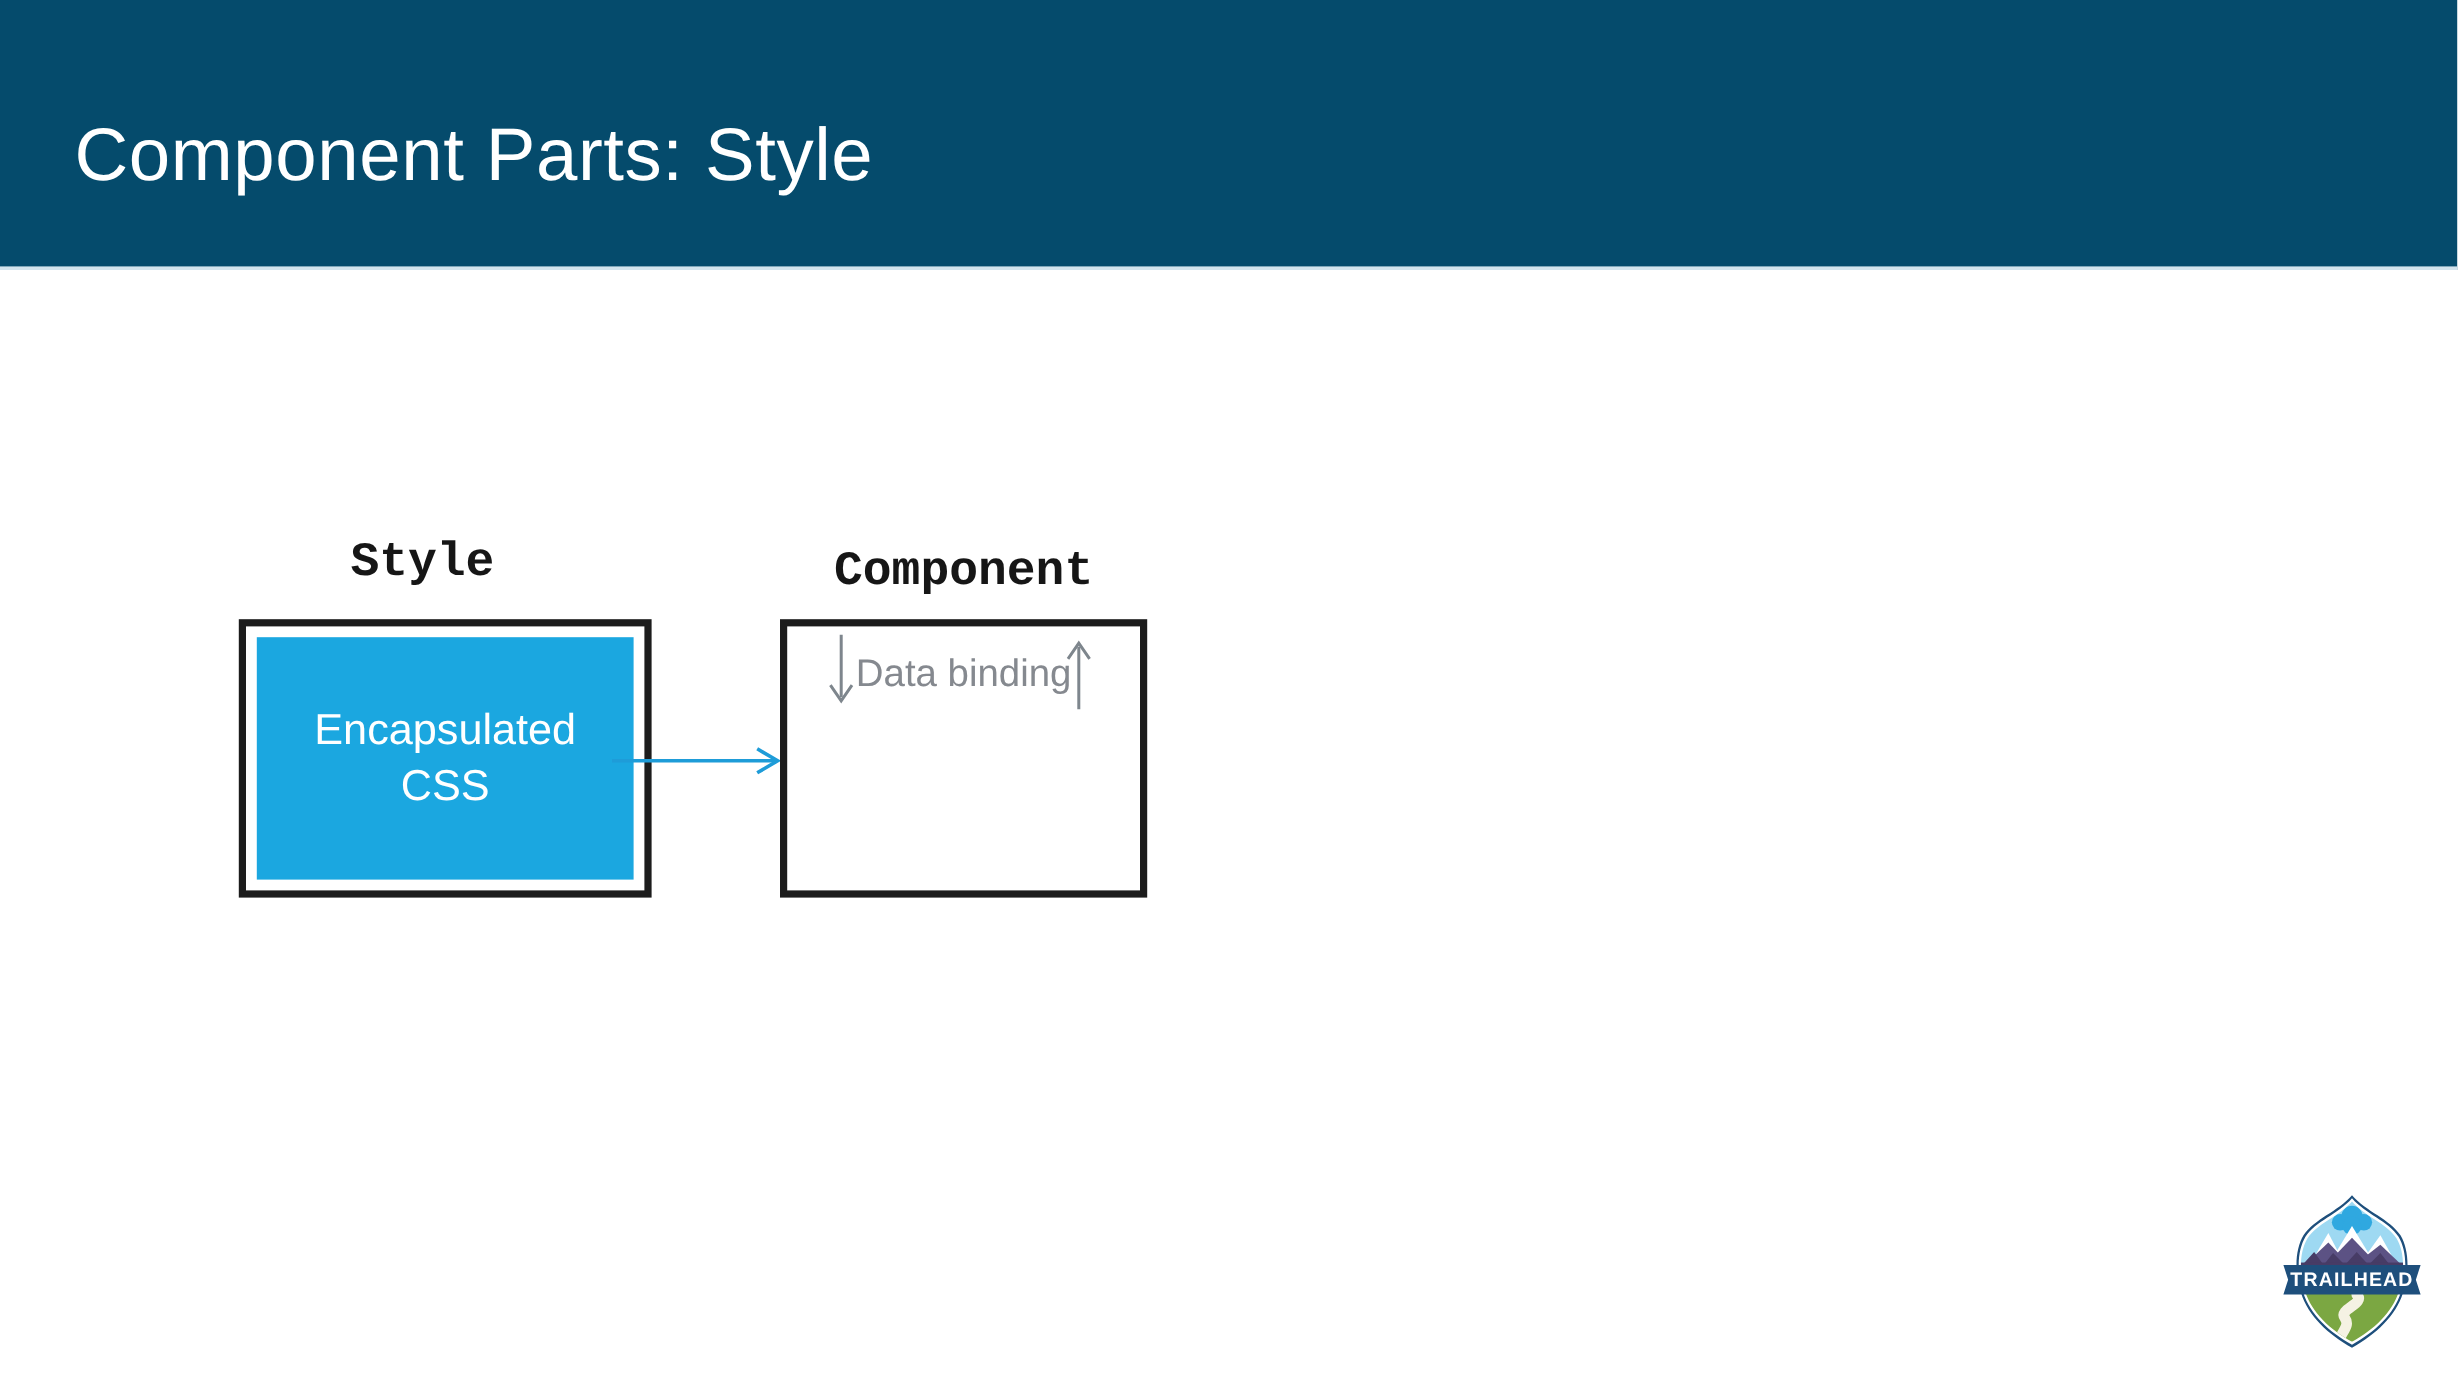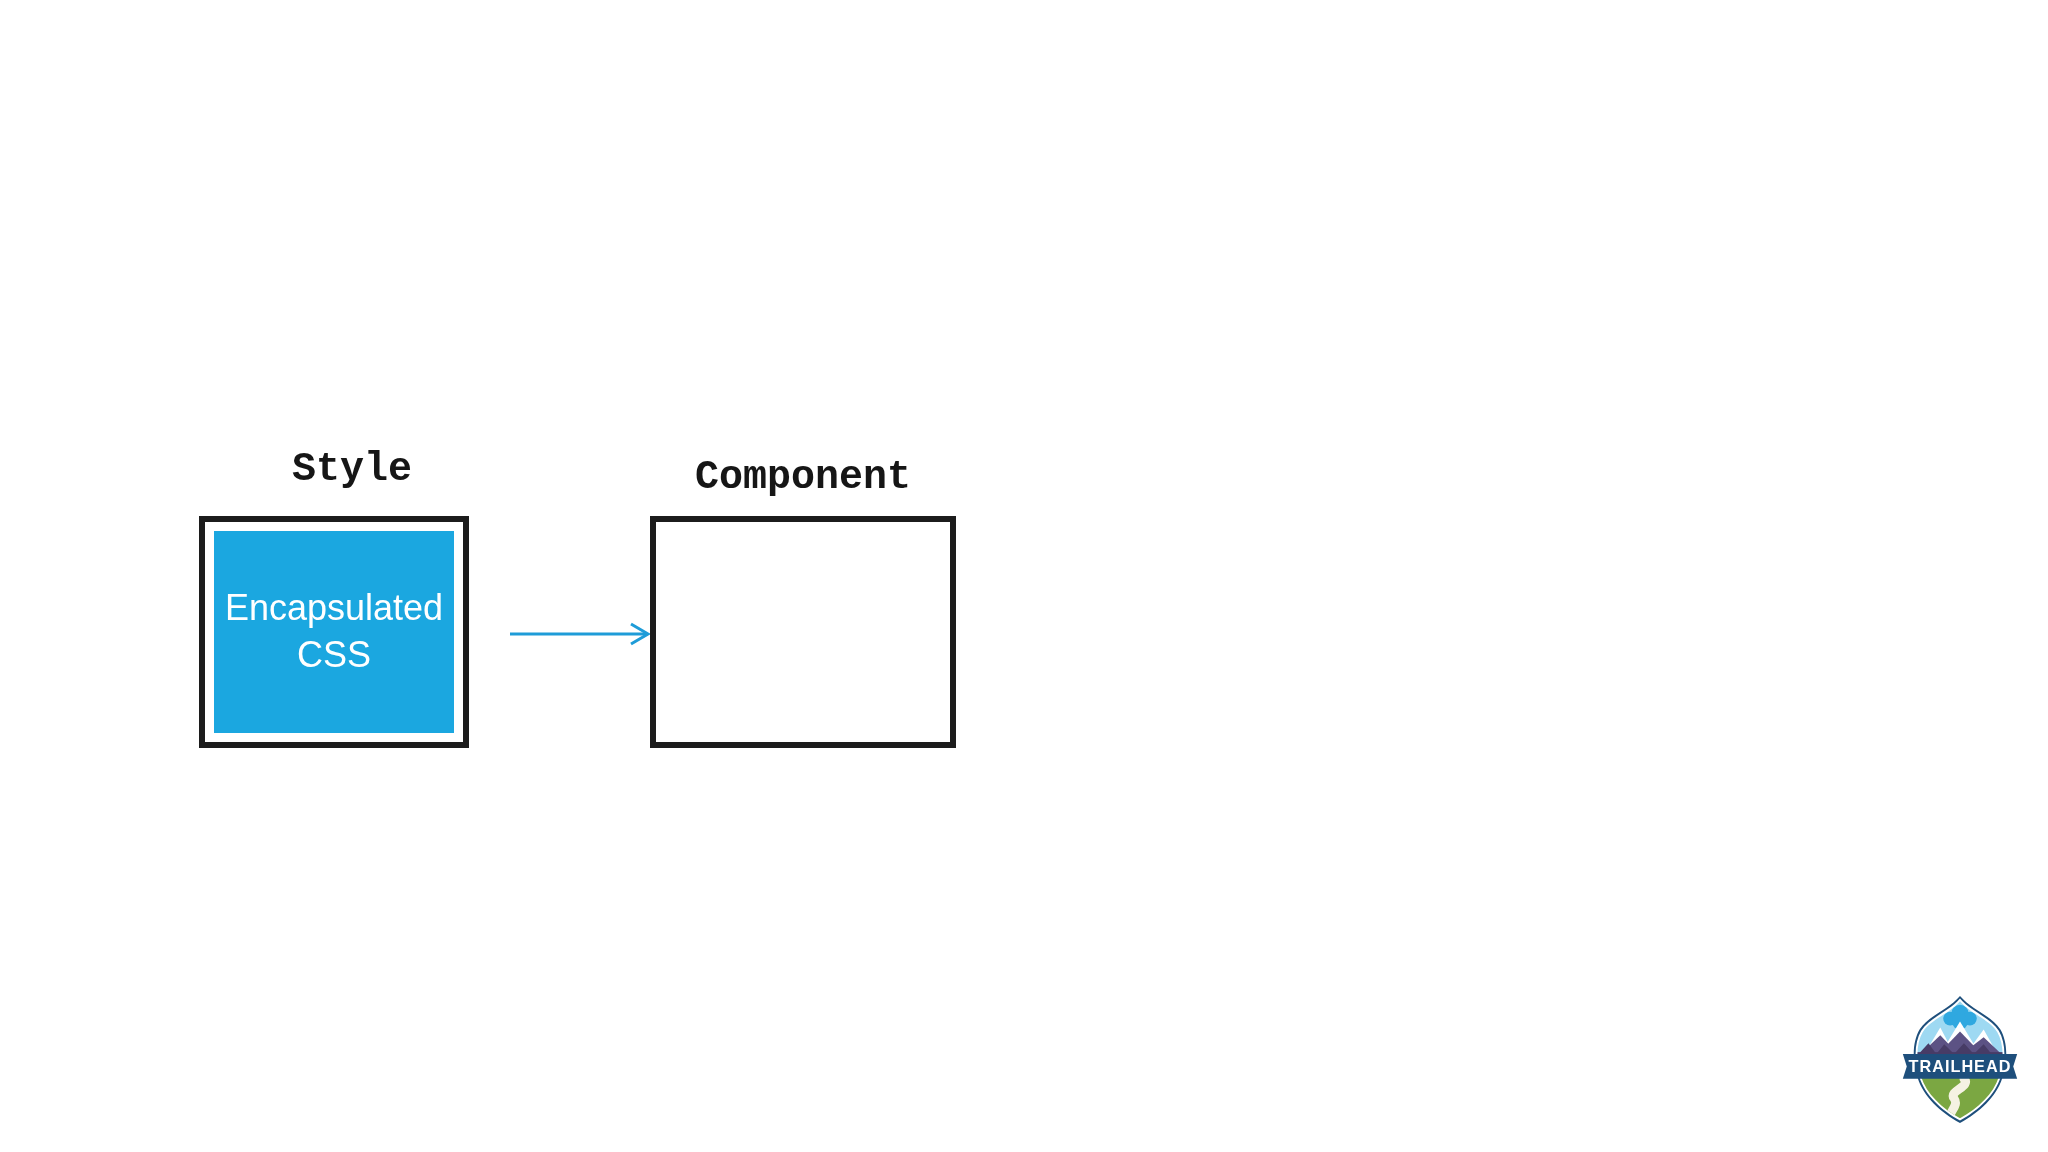--- a/index.html
+++ b/index.html
@@ -42,21 +42,21 @@
     color: #161616;
     text-align: center;
     white-space: nowrap;
   }
   .style-label     { left: 199px; top: 447px; width: 306px; }
   .component-label { left: 650px; top: 455px; width: 306px; }
 
   .style-box {
     position: absolute;
     left: 199px; top: 516px;
-    width: 270px; height: 232px;
+    width: 344px; height: 232px;
     box-sizing: border-box;
     border: 6px solid var(--box-border, #1c1c1c);
     background: #ffffff;
     padding: 9px;
     display: flex;
   }
   .css-box {
     flex: 1;
     background: var(--accent-cyan, #1BA7E0);
     display: flex;
@@ -149,20 +149,23 @@
     font-weight: bold;
     letter-spacing: 1px;
     text-anchor: middle;
   }
 </style>
 </head>
 <body>
 
 <div class="stage">
 
+  <header class="slide-header">
+    <h1 class="slide-title">Component Parts: Style</h1>
+  </header>
 
   <section>
 
     <div class="diagram-label style-label">Style</div>
 
     <div class="style-box">
       <div class="css-box">
         <span>Encapsulated CSS</span>
       </div>
     </div>
@@ -170,20 +173,31 @@
     <svg class="flow-arrow" viewBox="0 0 146 28">
       <line x1="2" y1="14" x2="138" y2="14"></line>
       <polyline points="123,4 140,14 123,24"></polyline>
     </svg>
 
     <div class="diagram-label component-label">Component</div>
 
     <div class="component-box">
 
 
+      <div class="binding-row">
+        <svg class="v-arrow arrow-down" viewBox="0 0 26 66">
+          <line x1="13" y1="2" x2="13" y2="54"></line>
+          <polyline points="4,44 13,57 22,44"></polyline>
+        </svg>
+        <span>Data binding</span>
+        <svg class="v-arrow arrow-up" viewBox="0 0 26 66">
+          <line x1="13" y1="64" x2="13" y2="12"></line>
+          <polyline points="4,22 13,9 22,22"></polyline>
+        </svg>
+      </div>
 
 
     </div>
   </section>
 
   <svg class="trailhead" viewBox="0 0 140 140">
     <defs>
       <clipPath id="badgeClip">
         <path d="M70 4 C82 18 102 24 111 38 C118 50 119 68 113 87 C107 106 90 122 70 133 C50 122 33 106 27 87 C21 68 22 50 29 38 C38 24 58 18 70 4 Z" transform="translate(70 70) scale(0.92) translate(-70 -70)"></path>
       </clipPath>

